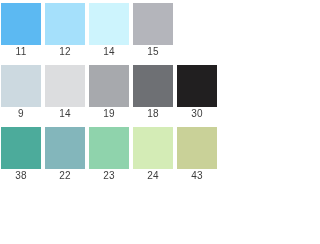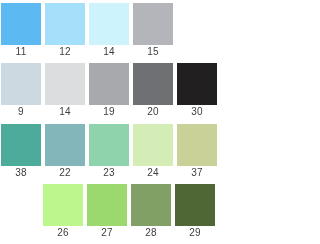--- a/index.html
+++ b/index.html
@@ -83,21 +83,21 @@
       <div class="swatch-cell">
         <span class="swatch-chip" style="background-color: rgb(220, 221, 223);"></span>
         <span class="swatch-label">14</span>
       </div>
       <div class="swatch-cell">
         <span class="swatch-chip" style="background-color: rgb(167, 169, 173);"></span>
         <span class="swatch-label">19</span>
       </div>
       <div class="swatch-cell">
         <span class="swatch-chip" style="background-color: rgb(110, 112, 116);"></span>
-        <span class="swatch-label">20</span>
+        <span class="swatch-label">18</span>
       </div>
       <div class="swatch-cell">
         <span class="swatch-chip" style="background-color: rgb(33, 31, 32);"></span>
         <span class="swatch-label">30</span>
       </div>
     </div>
     <div class="swatch-row">
       <div class="swatch-cell">
         <span class="swatch-chip" style="background-color: rgb(76, 171, 155);"></span>
         <span class="swatch-label">38</span>
@@ -109,34 +109,16 @@
       <div class="swatch-cell">
         <span class="swatch-chip" style="background-color: rgb(143, 211, 172);"></span>
         <span class="swatch-label">23</span>
       </div>
       <div class="swatch-cell">
         <span class="swatch-chip" style="background-color: rgb(212, 236, 182);"></span>
         <span class="swatch-label">24</span>
       </div>
       <div class="swatch-cell">
         <span class="swatch-chip" style="background-color: rgb(201, 209, 152);"></span>
-        <span class="swatch-label">37</span>
-      </div>
-    </div>
-    <div class="swatch-row offset-row">
-      <div class="swatch-cell">
-        <span class="swatch-chip" style="background-color: rgb(188, 246, 140);"></span>
-        <span class="swatch-label">26</span>
-      </div>
-      <div class="swatch-cell">
-        <span class="swatch-chip" style="background-color: rgb(155, 217, 110);"></span>
-        <span class="swatch-label">27</span>
-      </div>
-      <div class="swatch-cell">
-        <span class="swatch-chip" style="background-color: rgb(128, 160, 102);"></span>
-        <span class="swatch-label">28</span>
-      </div>
-      <div class="swatch-cell">
-        <span class="swatch-chip" style="background-color: rgb(79, 102, 53);"></span>
-        <span class="swatch-label">29</span>
+        <span class="swatch-label">43</span>
       </div>
     </div>
   </div>
 
 </body></html>

